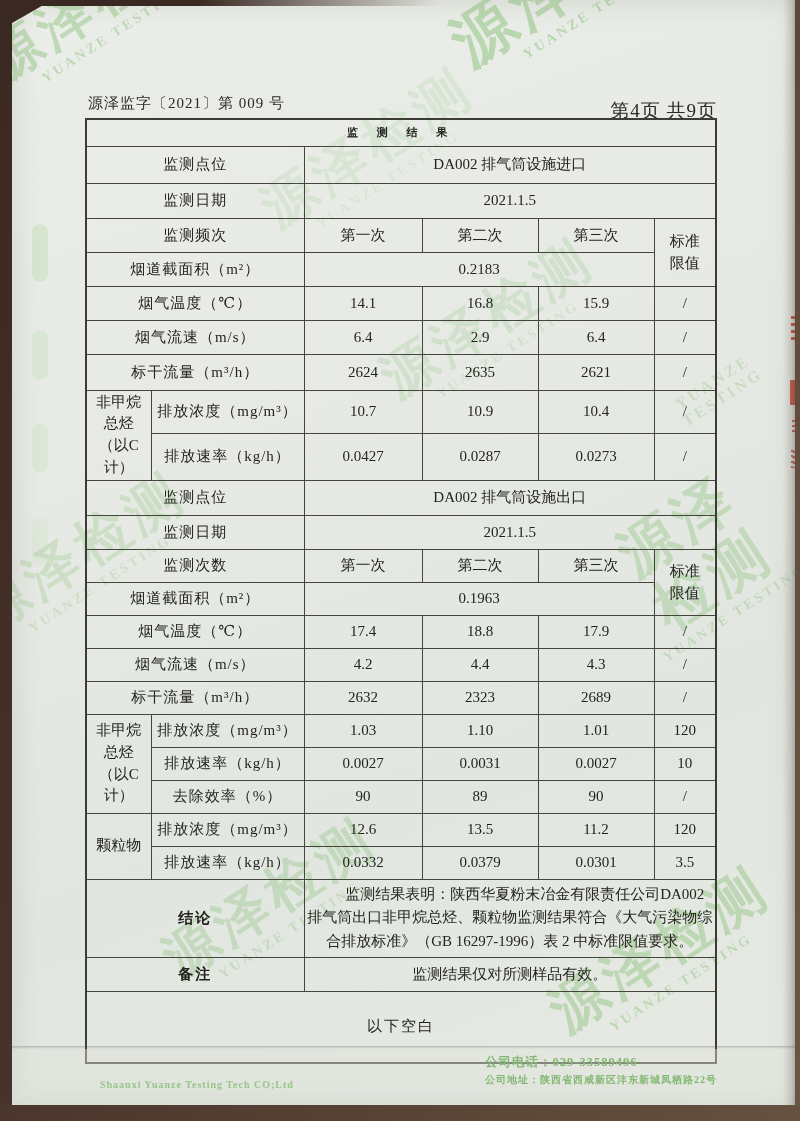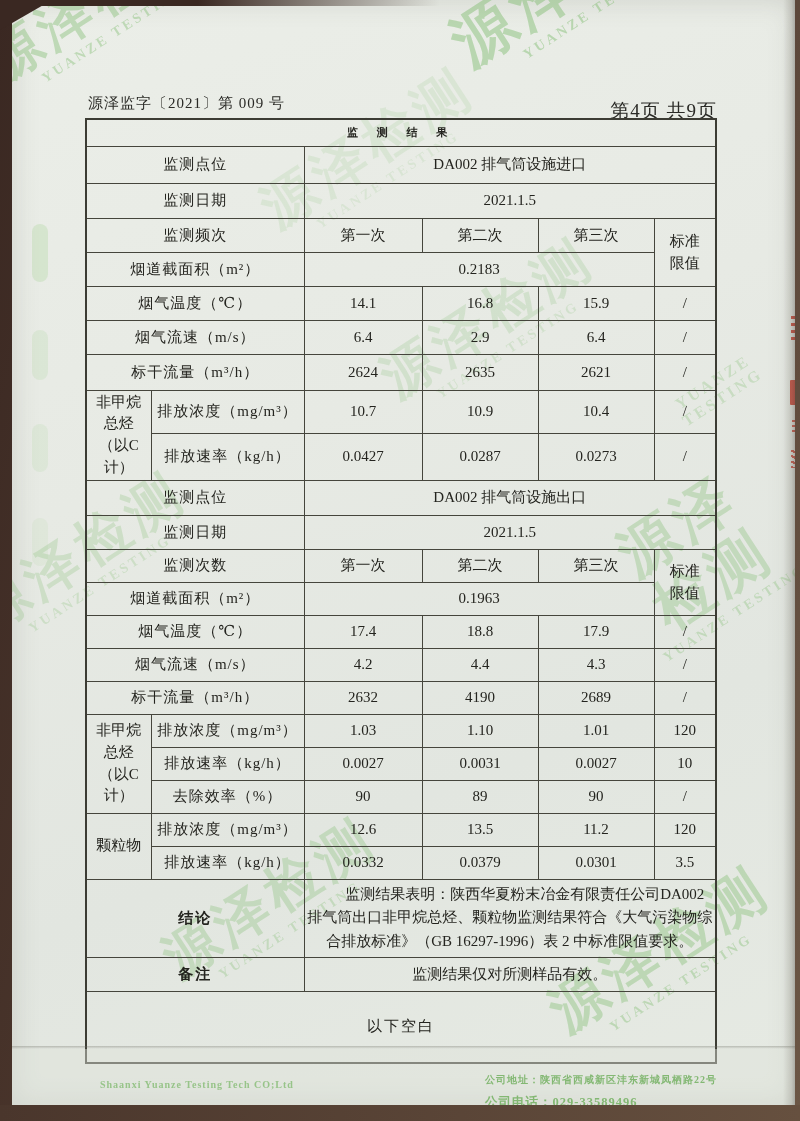--- a/index.html
+++ b/index.html
@@ -35,21 +35,21 @@
   td.grp{white-space:pre-line;line-height:1.45;padding:0 1px;}
   td.std{white-space:pre-line;line-height:1.5;}
   td.conc-lbl,td.rem-lbl{font-weight:bold;letter-spacing:2px;}
   td.conc-val{text-align:left;vertical-align:middle;padding:4px 8px 4px 6px;}
   td.conc-val div{text-indent:2em;line-height:1.55;}
   td.rem-val{text-align:left;padding-left:8px;}
   td.blankrow{vertical-align:top;padding-top:6px;letter-spacing:2px;border-bottom:none;}
   
   .f-cn{position:absolute;left:86px;top:1056px;font-size:15px;font-weight:bold;color:#83b873;letter-spacing:2px;}
   .f-en{position:absolute;left:88px;top:1079px;font-size:10px;font-weight:bold;color:#97c489;letter-spacing:1px;}
-  .f-phone{position:absolute;left:473px;top:1094px;font-size:12.5px;font-weight:bold;color:#83b873;letter-spacing:1px;}
+  .f-phone{position:absolute;left:473px;top:1054px;font-size:12.5px;font-weight:bold;color:#83b873;letter-spacing:1px;}
   .f-addr{position:absolute;left:473px;top:1073px;font-size:10px;font-weight:bold;color:#83b873;letter-spacing:1px;}
   
   .wm{position:absolute;transform:rotate(-33deg);color:#7fbc6f;text-align:center;
       pointer-events:none;font-weight:bold;line-height:1.1;}
   .wm .cn{display:block;font-size:54px;letter-spacing:6px;}
   .wm .en{display:block;font-size:14px;letter-spacing:3px;}
   .wm-a{left:-35px;top:-28px;opacity:.40;}
   .wm-b{left:428px;top:-60px;opacity:.45;}  .wm-b .cn{font-size:62px;}
   .wm-c{left:240px;top:118px;opacity:.14;}
   .wm-d{left:360px;top:288px;opacity:.20;}
@@ -231,21 +231,21 @@
       <tr style="height:33px">
         <td class="lbl" colspan="2">烟气流速（m/s）</td>
         <td>4.2</td>
         <td>4.4</td>
         <td>4.3</td>
         <td>/</td>
       </tr>
       <tr style="height:33px">
         <td class="lbl" colspan="2">标干流量（m³/h）</td>
         <td>2632</td>
-        <td>4190</td>
+        <td>2323</td>
         <td>2689</td>
         <td>/</td>
       </tr>
       <tr style="height:33px">
         <td class="grp" rowspan="3">非甲烷
 总烃
 （以C
 计）</td>
         <td class="lbl">排放浓度（mg/m³）</td>
         <td>1.03</td>

